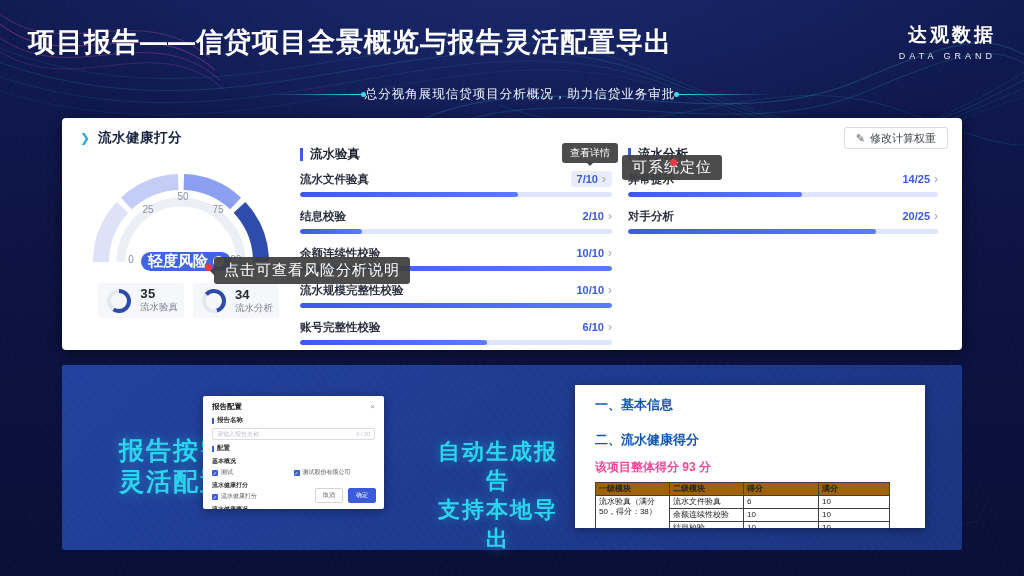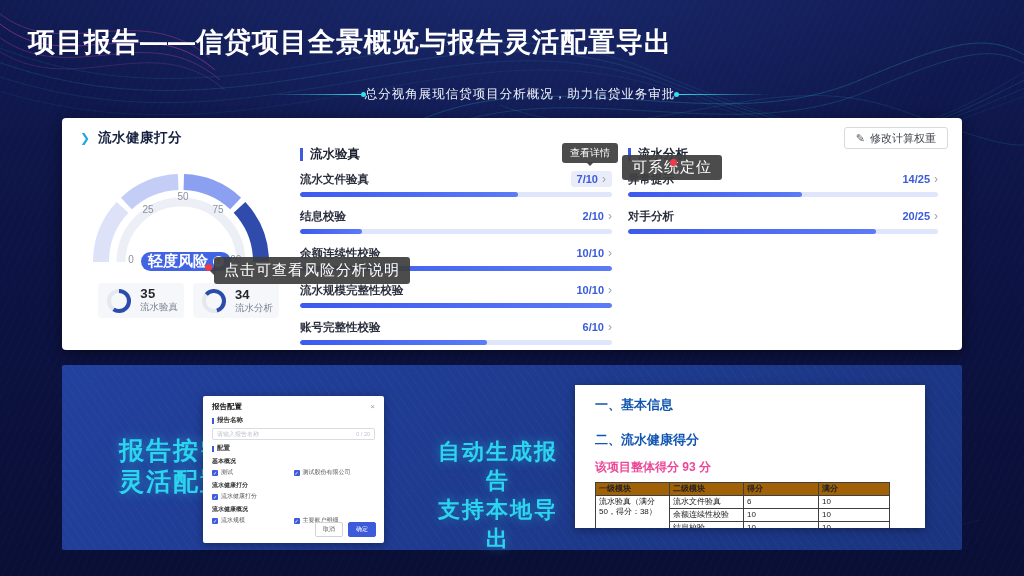--- a/index.html
+++ b/index.html
@@ -102,21 +102,21 @@
     background:
       repeating-linear-gradient(55deg, rgba(255,255,255,0.025) 0 1px, transparent 1px 7px),
       linear-gradient(135deg,#22419e 0%, #1a347f 100%);
     border-radius:2px; }
   .caption { position:absolute; text-align:center; font-weight:700; color:#2cd5ef;
     letter-spacing:2px; text-shadow:0 0 12px rgba(44,213,239,0.45); }
   .caption-left { left:43px; top:70px; width:136px; font-size:25px; line-height:31px; }
   .caption-right { left:368px; top:72px; width:136px; font-size:22px; line-height:29px; }
 
   
-  .dlg { position:absolute; left:141px; top:31px; width:181px; height:147px; background:#fff;
+  .dlg { position:absolute; left:141px; top:31px; width:181px; height:113px; background:#fff;
     border-radius:2px; box-shadow:0 2px 8px rgba(0,0,0,0.35); padding:6px 9px 8px; overflow:hidden; }
   .dlg-title-row { display:flex; justify-content:space-between; align-items:center; }
   .dlg-title { font-size:7.5px; font-weight:700; color:#222; }
   .dlg-close { font-size:8px; color:#999; cursor:pointer; line-height:8px; }
   .dlg-sec { display:flex; align-items:center; gap:3px; margin-top:4px; }
   .dlg-sec-bar { width:2px; height:6px; background:#3b5bdb; }
   .dlg-sec-label { font-size:6.5px; font-weight:700; color:#333; }
   .dlg-input { margin-top:3px; height:12px; border:1px solid #d9dce3; border-radius:2px;
     display:flex; align-items:center; justify-content:space-between; padding:0 4px; }
   .dlg-input input { border:none; outline:none; font-size:6px; color:#333; width:100px;
@@ -160,20 +160,24 @@
     <path d="M430,132 C570,72 730,150 870,90 S1005,52 1080,100" stroke="rgba(47,216,230,0.16)" fill="none"></path>
     <path d="M500,105 C640,160 760,60 900,110 S1020,150 1080,120" stroke="rgba(47,216,230,0.12)" fill="none"></path>
     <path d="M-10,15 C60,85 140,5 215,70" stroke="rgba(220,70,175,0.45)" fill="none"></path>
     <path d="M-10,30 C65,95 145,15 220,80" stroke="rgba(220,70,175,0.30)" fill="none"></path>
     <path d="M-10,45 C70,105 150,25 225,90" stroke="rgba(200,80,200,0.20)" fill="none"></path>
     <path d="M-10,5 C55,70 135,-5 210,58" stroke="rgba(240,90,160,0.28)" fill="none"></path>
     <path d="M600,540 C720,500 840,560 980,520" stroke="rgba(60,110,230,0.10)" fill="none"></path>
   </svg>
 
   <h1 class="page-title">项目报告——信贷项目全景概览与报告灵活配置导出</h1>
+  <div class="brand">
+    <div class="brand-cn">达观数据</div>
+    <div class="brand-en">DATA GRAND</div>
+  </div>
   <div class="subtitle-row">
     <span class="deco deco-l"></span>
     <span class="subtitle">总分视角展现信贷项目分析概况，助力信贷业务审批</span>
     <span class="deco deco-r"></span>
   </div>
 
   <div class="card">
 
     <div class="card-head">
       <span class="head-chevron">❯</span>

